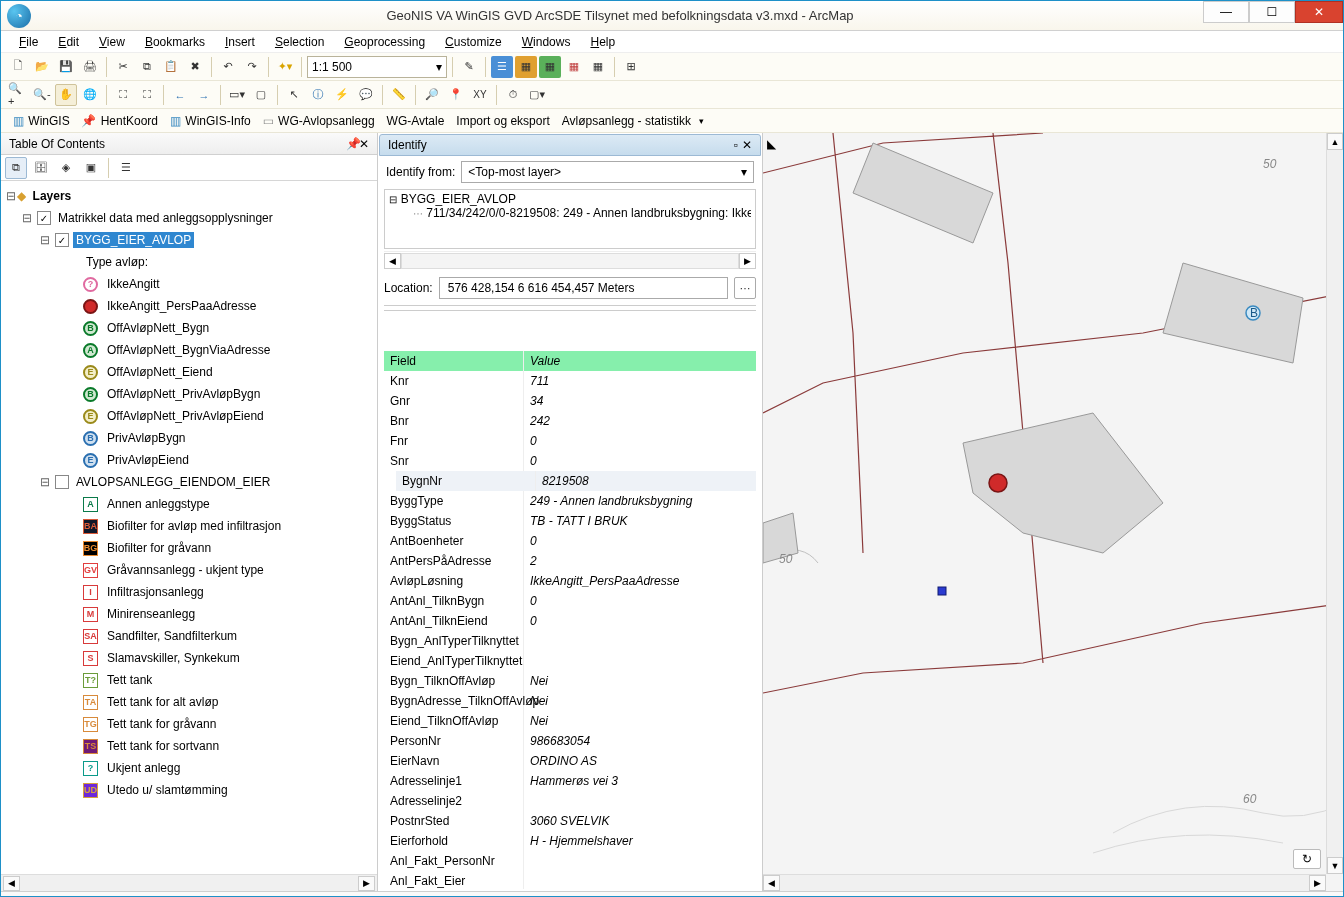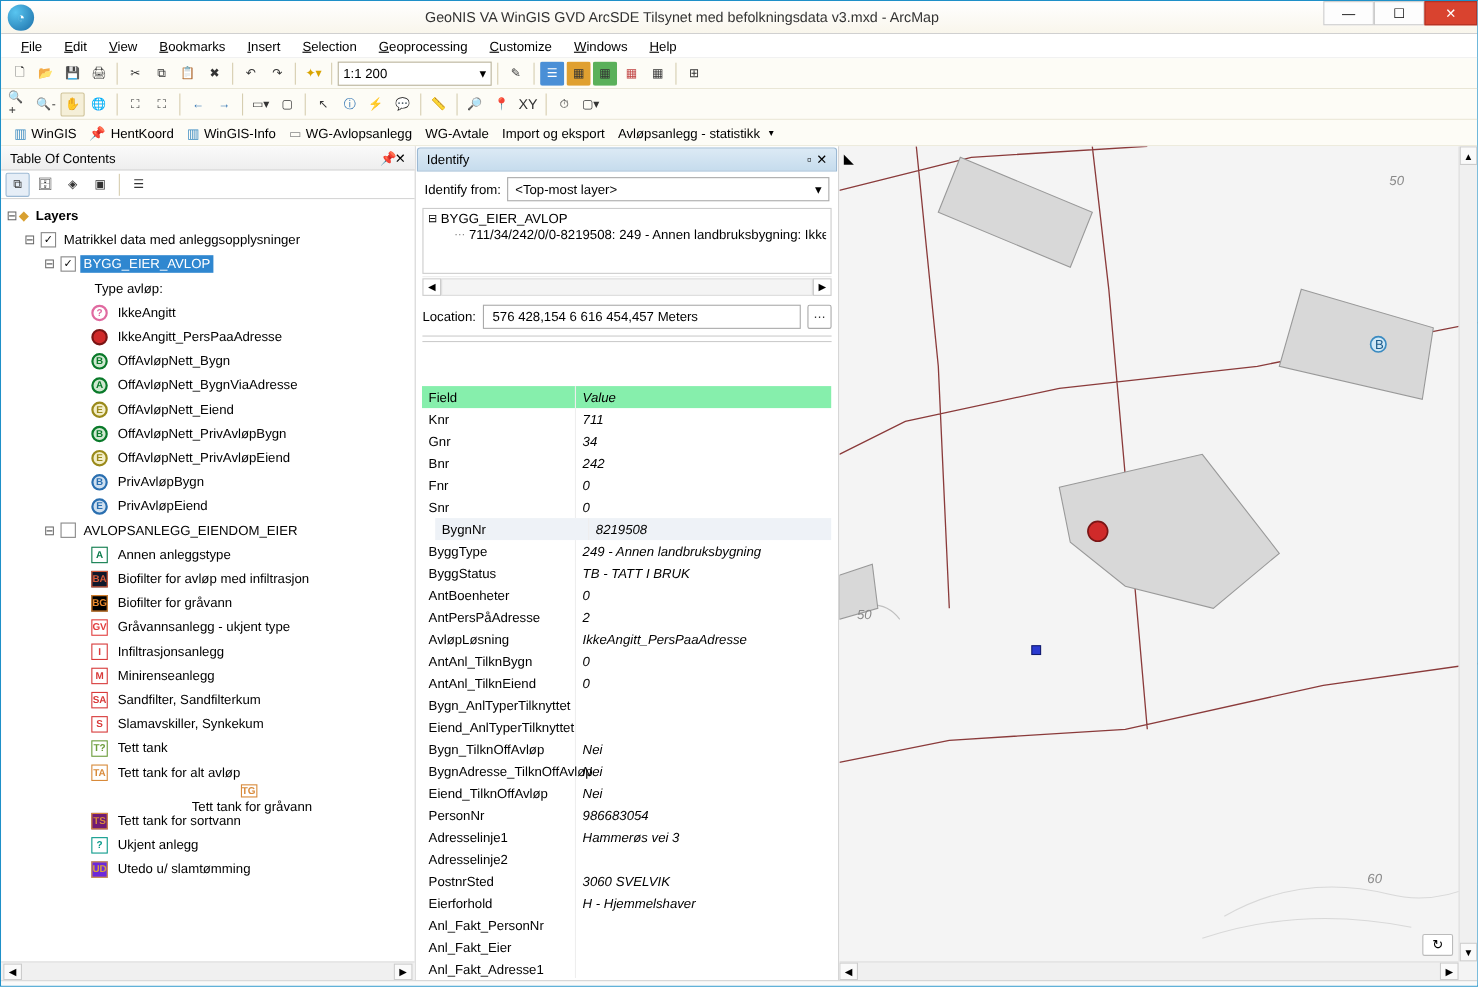--- a/index.html
+++ b/index.html
@@ -102,21 +102,21 @@
   <div class="tbtn">⧉</div>
   <div class="tbtn">📋</div>
   <div class="tbtn">✖</div>
   <div class="sep"></div>
   <div class="tbtn">↶</div>
   <div class="tbtn">↷</div>
   <div class="sep"></div>
   <div class="tbtn" style="color:#d9a400">✦▾</div>
   <div class="sep"></div>
   <div class="scale-select">
-      <span>1:1 200</span>
+      <span>1:1 500</span>
       <span>▾</span>
     </div>
   <div class="sep"></div>
   <div class="tbtn">✎</div>
   <div class="sep"></div>
   <div class="tbtn" style="background:#4a8fd6;color:#fff">☰</div>
   <div class="tbtn" style="background:#e0a030">▦</div>
   <div class="tbtn" style="background:#5ab05a">▦</div>
   <div class="tbtn" style="color:#c04040">▦</div>
   <div class="tbtn">▦</div>
@@ -141,21 +141,21 @@
   <div class="sep"></div>
   <div class="tbtn">↖</div>
   <div class="tbtn" style="color:#2a6fb0">ⓘ</div>
   <div class="tbtn">⚡</div>
   <div class="tbtn">💬</div>
   <div class="sep"></div>
   <div class="tbtn">📏</div>
   <div class="sep"></div>
   <div class="tbtn">🔎</div>
   <div class="tbtn">📍</div>
-  <div class="tbtn" style="font-size:13px">XY</div>
+  <div class="tbtn" style="font-size:10px">XY</div>
   <div class="sep"></div>
   <div class="tbtn">⏱</div>
   <div class="tbtn">▢▾</div>
 </div>
 
 <div class="toolbar3">
   <div class="tlbl">
       <span style="color:#3a8ac0">▥</span>
       <span>WinGIS</span>
     </div>
@@ -293,21 +293,21 @@
             <span class="lbl">Slamavskiller, Synkekum</span>
           </div>
           <div class="tree-row" style="padding-left: 80px;">
             <span class="sq" style="border-color:#6b9c3a;color:#6b9c3a;background:#fff">T?</span>
             <span class="lbl">Tett tank</span>
           </div>
           <div class="tree-row" style="padding-left: 80px;">
             <span class="sq" style="border-color:#d88a3a;color:#d88a3a;background:#fff">TA</span>
             <span class="lbl">Tett tank for alt avløp</span>
           </div>
-          <div class="tree-row" style="padding-left: 80px; flex-direction: column;">
+          <div class="tree-row" style="padding-left: 80px;">
             <span class="sq" style="border-color:#d88a3a;color:#d88a3a;background:#fff">TG</span>
             <span class="lbl">Tett tank for gråvann</span>
           </div>
           <div class="tree-row" style="padding-left: 80px;">
             <span class="sq" style="border-color:#d88a3a;color:#d88a3a;background:#701a75">TS</span>
             <span class="lbl">Tett tank for sortvann</span>
           </div>
           <div class="tree-row" style="padding-left: 80px;">
             <span class="sq" style="border-color:#0a9a8a;color:#0a9a8a;background:#fff">?</span>
             <span class="lbl">Ukjent anlegg</span>
@@ -431,20 +431,24 @@
             <div class="fcol">BygnAdresse_TilknOffAvløp</div>
             <div class="vcol">Nei</div>
           </div>
           <div class="id-row-d">
             <div class="fcol">Eiend_TilknOffAvløp</div>
             <div class="vcol">Nei</div>
           </div>
           <div class="id-row-d">
             <div class="fcol">PersonNr</div>
             <div class="vcol">986683054</div>
+          </div>
+          <div class="id-row-d">
+            <div class="fcol">EierNavn</div>
+            <div class="vcol">ORDINO AS</div>
           </div>
           <div class="id-row-d">
             <div class="fcol">Adresselinje1</div>
             <div class="vcol">Hammerøs vei 3</div>
           </div>
           <div class="id-row-d">
             <div class="fcol">Adresselinje2</div>
             <div class="vcol"></div>
           </div>
           <div class="id-row-d">

